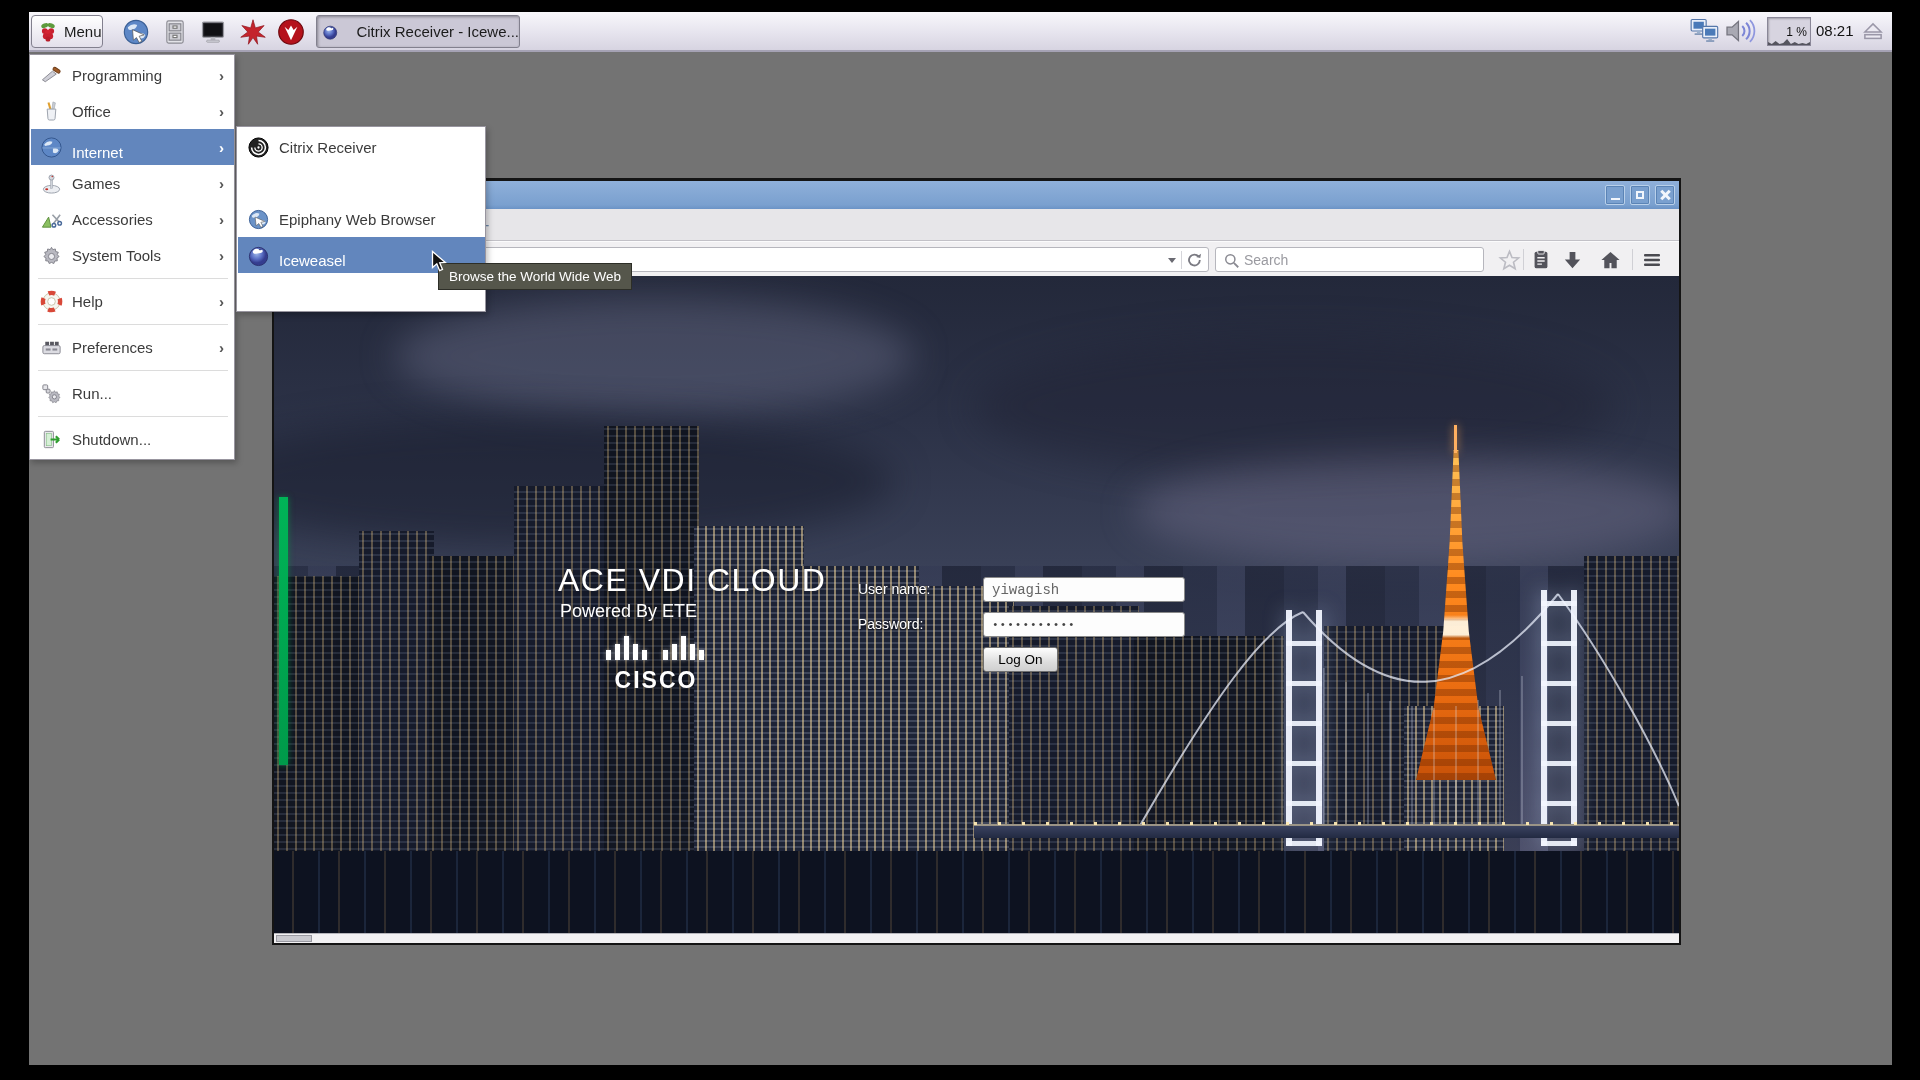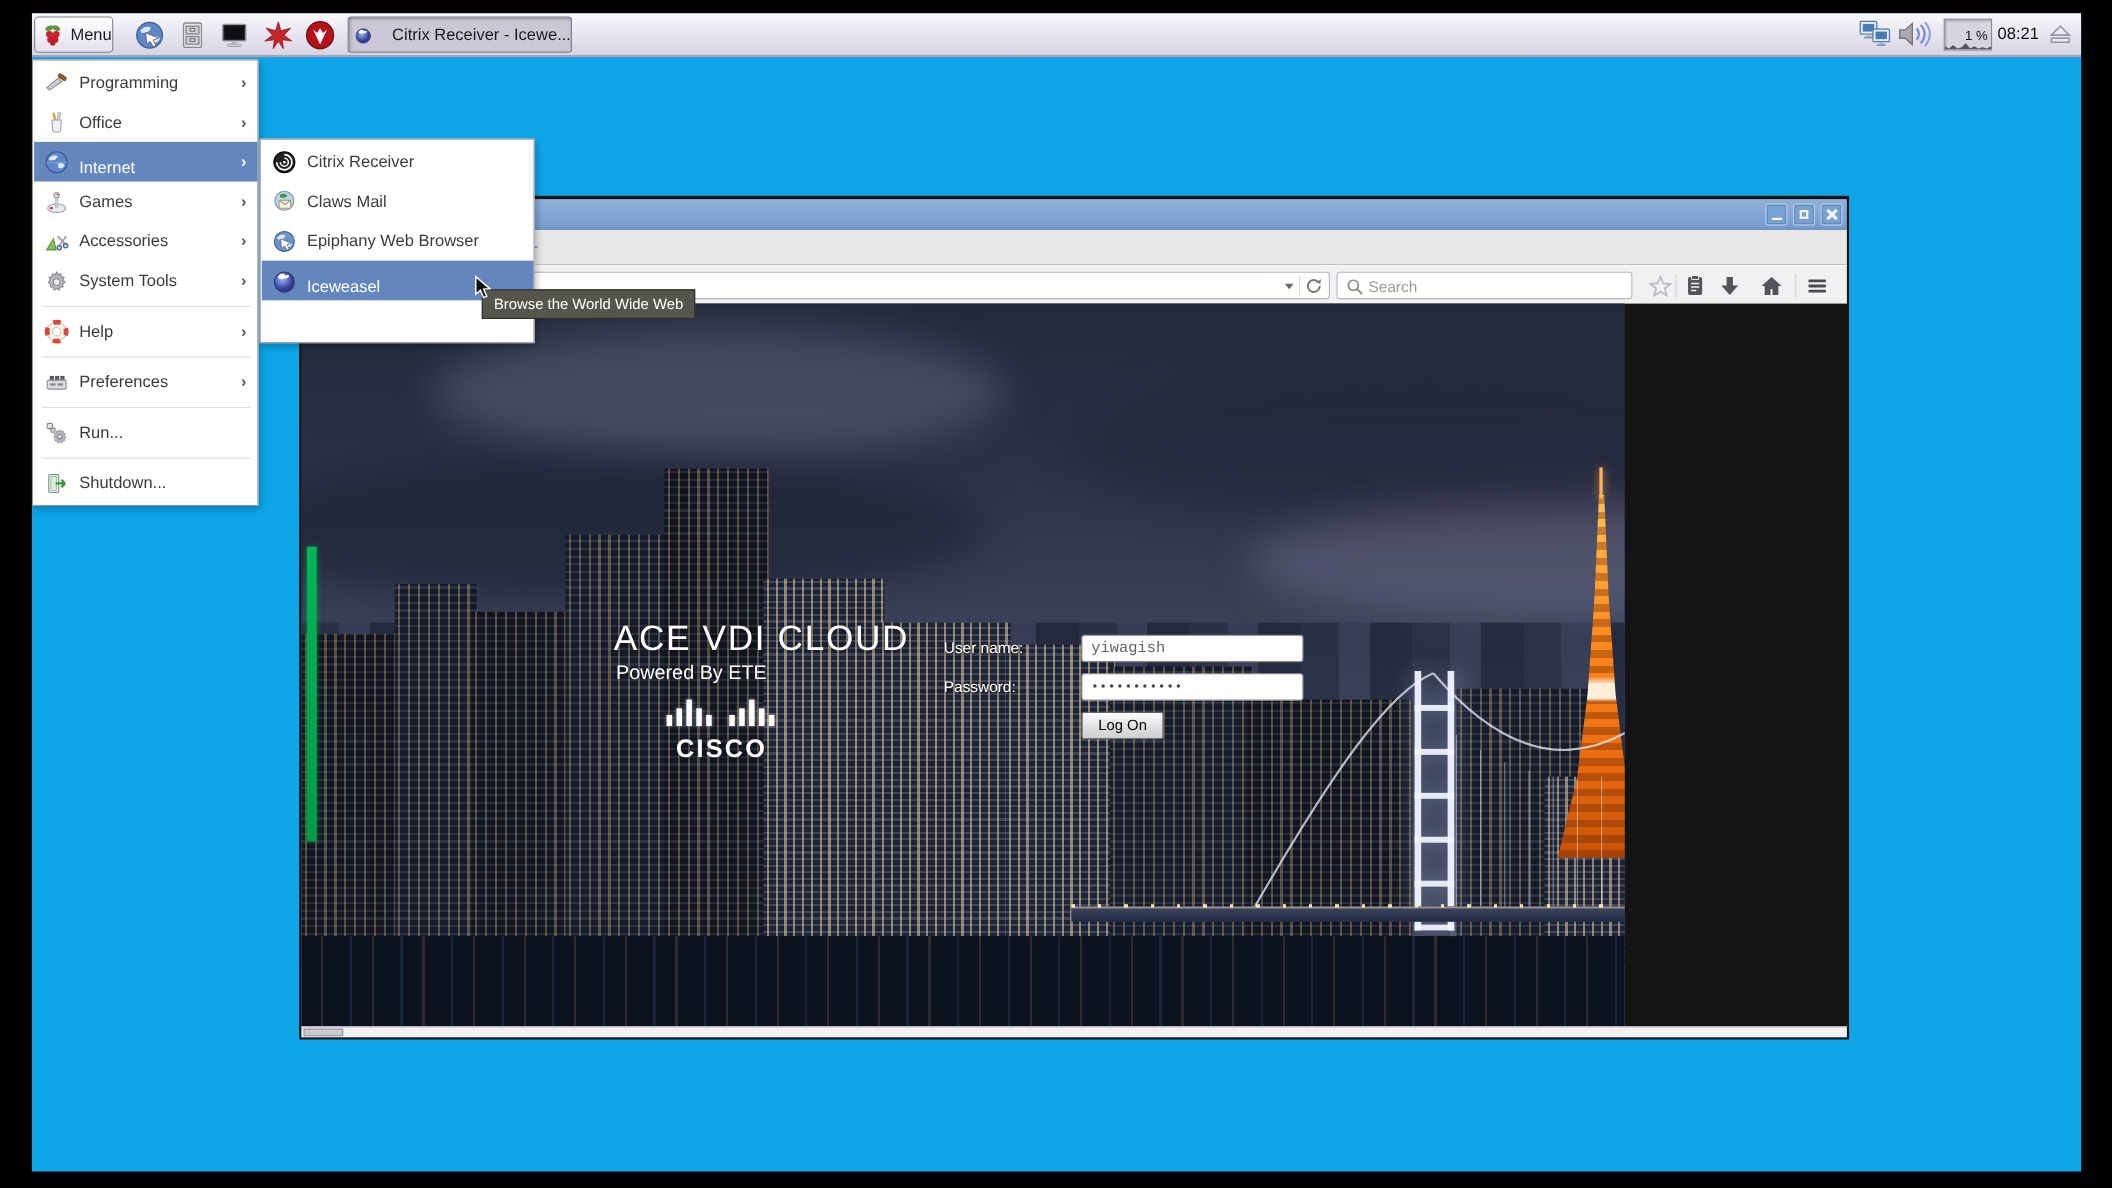--- a/index.html
+++ b/index.html
@@ -1,21 +1,21 @@
 <!DOCTYPE html>
 <html><head>
 <meta charset="utf-8">
 <style>
   * { margin:0; padding:0; box-sizing:border-box; }
   html,body { background:#000; }
   body { font-family:"Liberation Sans", sans-serif; }
   .stage { position:relative; width:1920px; height:1080px; background:#000; overflow:hidden; }
 
   
-  .desktop { position:absolute; left:29px; top:12px; width:1863px; height:1053px; background:#0ea5e9; overflow:hidden; }
+  .desktop { position:absolute; left:29px; top:12px; width:1863px; height:1053px; background:#737373; overflow:hidden; }
 
   
   .taskbar { position:absolute; left:0; top:0; width:100%; height:40px;
              background:linear-gradient(180deg,#f8f7fb 0%,#e6e4ee 55%,#d7d4e1 100%);
              border-bottom:2px solid #a5a2b4; }
   .menu-btn { position:absolute; left:2px; top:3px; width:72px; height:33px;
               background:linear-gradient(180deg,#ffffff,#e3e0eb);
               border:1px solid #82808e; border-radius:4px;
               display:flex; align-items:center; gap:5px; padding-left:5px; cursor:default; }
   .menu-btn span.lbl { font-size:15px; color:#1c1c1c; }
@@ -83,21 +83,21 @@
   .url-sep { position:absolute; right:26px; top:3px; width:1px; height:18px; background:#d5d5da; }
   .reload { position:absolute; right:4px; top:2px; }
   .searchbox { position:absolute; left:941px; top:5px; width:269px; height:25px; background:#fff;
                border:1px solid #b6b6bd; border-radius:3px; display:flex; align-items:center; padding-left:28px; }
   .searchbox svg { position:absolute; left:6px; top:3px; }
   .searchbox input { border:none; outline:none; width:220px; font-size:14px; color:#444; background:transparent; font-family:"Liberation Sans",sans-serif; }
   .searchbox input::placeholder { color:#9a9aa0; }
   .navico { position:absolute; top:6px; width:24px; height:24px; display:flex; align-items:center; justify-content:center; }
   .nav-sep { position:absolute; top:7px; width:1px; height:21px; background:#d0d0d5; }
 
-  .content { position:absolute; left:2px; top:98px; width:1203px; height:657px; overflow:hidden;
+  .content { position:absolute; left:2px; top:98px; width:1405px; height:657px; overflow:hidden;
              background:linear-gradient(180deg,#23283a 0%,#2c3247 22%,#3a4158 45%,#4d5470 62%,#6b6d8a 78%,#8a86a0 94%); }
   .scrollstrip { position:absolute; left:2px; top:755px; width:1405px; height:10px; background:#f2f1f3; border-top:1px solid #b5b5bb; }
   .scrollthumb { position:absolute; left:2px; top:1px; width:36px; height:7px; background:#c9c9cf; border:1px solid #9a9aa2; }
 
   
   .cloud { position:absolute; border-radius:50%; filter:blur(18px); }
   .far-sky { position:absolute; left:0; top:290px; width:100%; height:367px; opacity:.85;
              background:repeating-linear-gradient(90deg, rgba(38,44,66,.9) 0 34px, rgba(52,58,84,.75) 34px 62px, rgba(30,35,54,.9) 62px 101px); }
   .bldg { position:absolute; background-color:#161b2b;
           background-image:
@@ -524,31 +524,20 @@
       <span class="mic">
             <svg width="23" height="23" viewBox="0 0 24 24">
               <circle cx="12" cy="12" r="10" fill="#222" stroke="#000"></circle>
               <path d="M12 4.8 a7.2 7.2 0 1 1 -7.2 7.2" fill="none" stroke="#fff" stroke-width="1.6"></path>
               <path d="M12 8.2 a3.8 3.8 0 1 1 -3.8 3.8" fill="none" stroke="#fff" stroke-width="1.4"></path>
               <circle cx="12" cy="12" r="1.2" fill="#fff"></circle>
             </svg>
           </span>
       <span class="mil">Citrix Receiver</span>
     </div>
-    <div class="mi" style="top:38px">
-      <span class="mic">
-            <svg width="23" height="23" viewBox="0 0 24 24">
-              <circle cx="12" cy="11" r="9" fill="#bcd4e8" stroke="#7a96ac"></circle>
-              <path d="M8 5 q4 -2 7 1 q-2 3 -5 2 q-3 .5 -2 -3z" fill="#4f8f4f"></path>
-              <rect x="7" y="10.5" width="11" height="7.5" rx="1" fill="#f7f2e2" stroke="#a89a70"></rect>
-              <path d="M7 10.5 l5.5 4 5.5 -4" fill="none" stroke="#a89a70"></path>
-            </svg>
-          </span>
-      <span class="mil">Claws Mail</span>
-    </div>
     <div class="mi sel" style="top:110px">
       <span class="mic">
             <svg width="23" height="23" viewBox="0 0 24 24">
               <defs>
                 <radialGradient id="iwg2" cx="40%" cy="35%">
                   <stop offset="0%" stop-color="#9db6e8"></stop>
                   <stop offset="60%" stop-color="#5a6fc4"></stop>
                   <stop offset="100%" stop-color="#353d8f"></stop>
                 </radialGradient>
               </defs>

